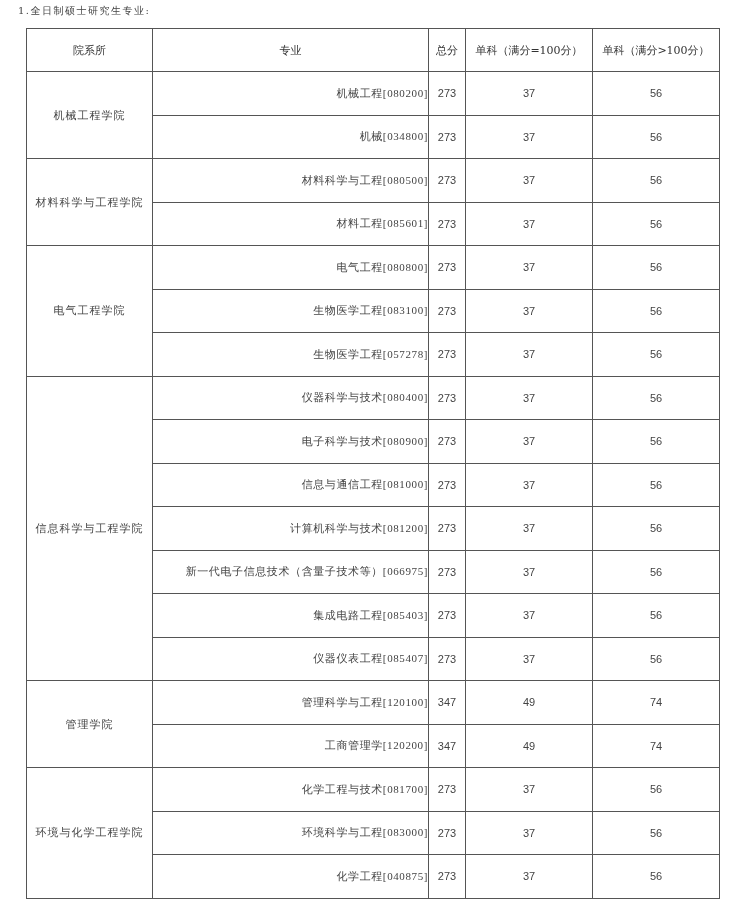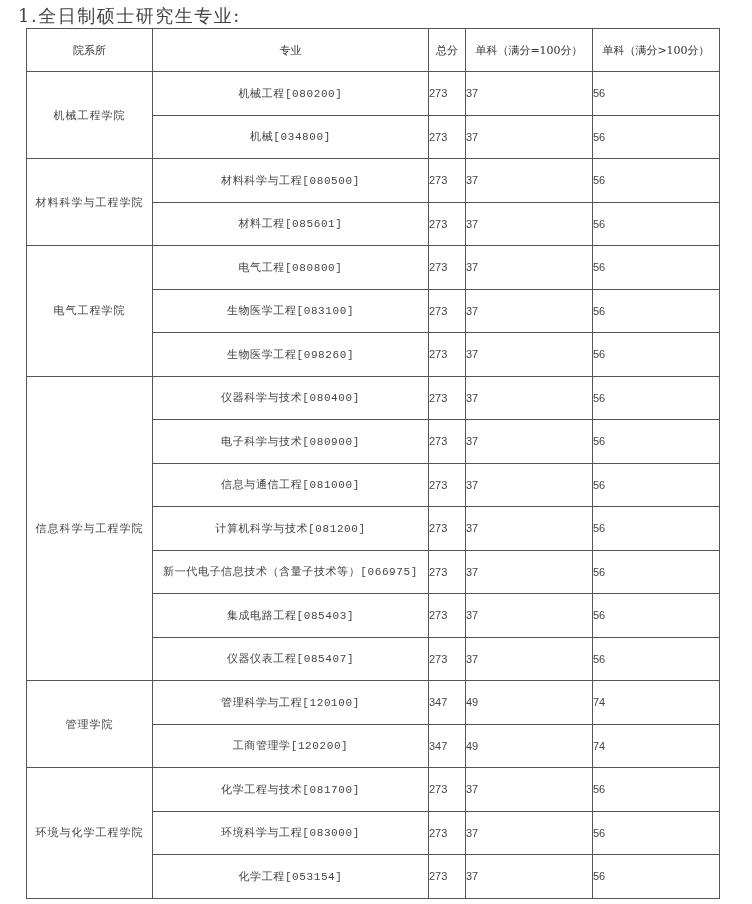--- a/index.html
+++ b/index.html
@@ -12,21 +12,21 @@
     height: 904px;
     position: relative;
     overflow: hidden;
     font-family: "DejaVu Serif", "Liberation Serif", serif;
     color: #333333;
   }
   .section-title {
     position: absolute;
     left: 18px;
     top: 4px;
-    font-size: 18px;
+    font-size: 10px;
     color: #444444;
     letter-spacing: 1.5px;
     font-family: "DejaVu Serif", serif;
   }
   table.score-table {
     position: absolute;
     left: 26px;
     top: 28px;
     border-collapse: collapse;
     table-layout: fixed;
@@ -53,27 +53,28 @@
   .col-eq100 { width: 127px; }
   .col-gt100 { width: 127px; }
   td.dept {
     text-align: center;
     padding-left: 8px;
     font-size: 11px;
     letter-spacing: 1px;
     font-family: "DejaVu Serif", serif;
   }
   td.major {
+    text-align: right;
+    padding-left: 9px;
+    font-size: 11px;
+    letter-spacing: 0.6px;
+    font-family: Liberation Serif, serif;
+  }
+  td.num {
     text-align: center;
-    padding-left: 9px;
-    font-size: 11px;
-    letter-spacing: 0.6px;
-    font-family: Liberation Mono, monospace;
-  }
-  td.num {
     font-family: "Liberation Sans", "DejaVu Sans", sans-serif;
     font-size: 11.5px;
     color: #444444;
   }
 </style>
 </head>
 <body>
 
 <div class="section-title">1.全日制硕士研究生专业:</div>
 
@@ -128,21 +129,21 @@
         <td class="num">37</td>
         <td class="num">56</td>
       </tr>
       <tr>
         <td class="major">生物医学工程[083100]</td>
         <td class="num">273</td>
         <td class="num">37</td>
         <td class="num">56</td>
       </tr>
       <tr>
-        <td class="major">生物医学工程[098260]</td>
+        <td class="major">生物医学工程[057278]</td>
         <td class="num">273</td>
         <td class="num">37</td>
         <td class="num">56</td>
       </tr>
       <tr>
         <td class="dept" rowspan="7">信息科学与工程学院</td>
         <td class="major">仪器科学与技术[080400]</td>
         <td class="num">273</td>
         <td class="num">37</td>
         <td class="num">56</td>
@@ -203,19 +204,19 @@
         <td class="num">37</td>
         <td class="num">56</td>
       </tr>
       <tr>
         <td class="major">环境科学与工程[083000]</td>
         <td class="num">273</td>
         <td class="num">37</td>
         <td class="num">56</td>
       </tr>
       <tr>
-        <td class="major">化学工程[053154]</td>
+        <td class="major">化学工程[040875]</td>
         <td class="num">273</td>
         <td class="num">37</td>
         <td class="num">56</td>
       </tr>
     </tbody>
 </table>
 
 </body></html>

